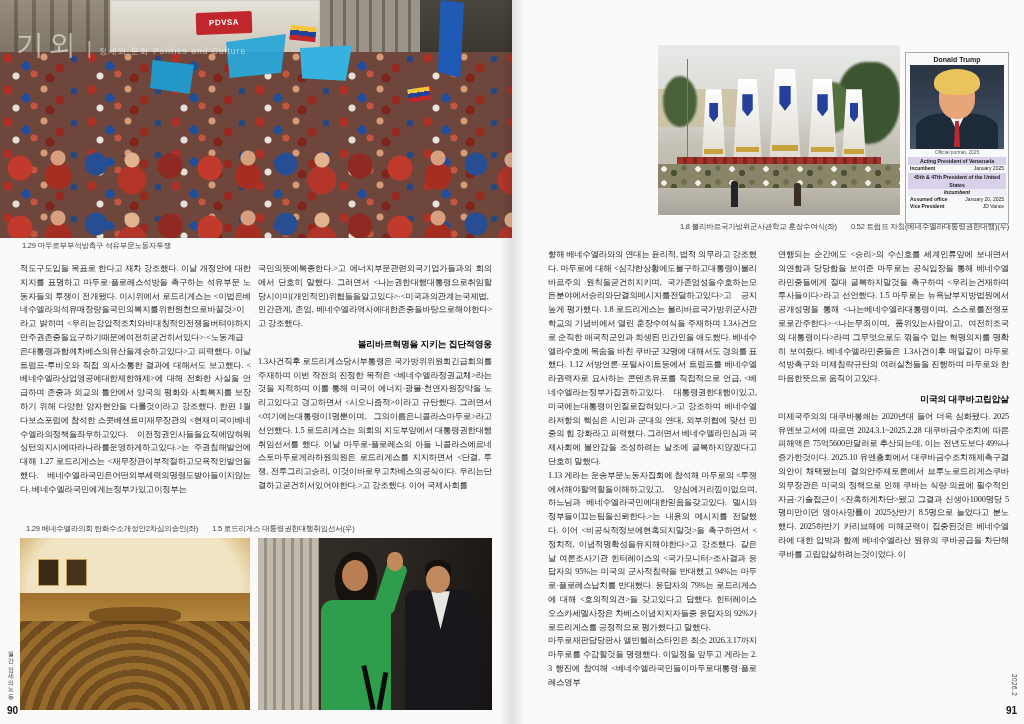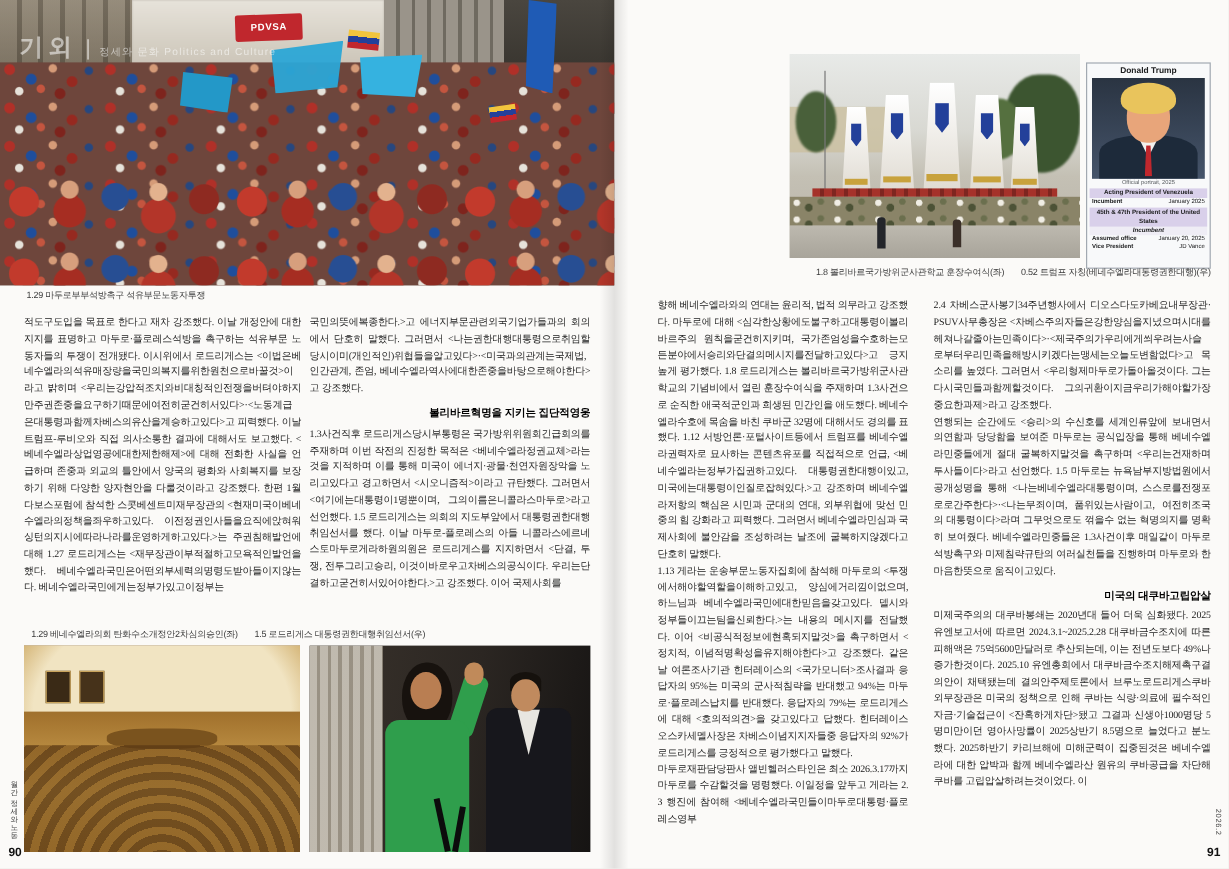--- a/index.html
+++ b/index.html
@@ -106,21 +106,21 @@
         radial-gradient(circle at 26px 4px,#6b6f4e 0 2.5px,transparent 3px);
       background-size:34px 14px; }
   .cer .plaza { position:absolute; left:0; top:84%; width:100%; height:16%; background:linear-gradient(#bdb9af,#a8a49a); }
   .cer .fig1 { position:absolute; left:30%; top:80%; width:3%; height:15%; background:#23252a; border-radius:3px 3px 0 0; }
   .cer .fig2 { position:absolute; left:56%; top:81%; width:3%; height:14%; background:#3a2f28; border-radius:3px 3px 0 0; }
   .cer .flagpole { position:absolute; left:12%; top:8%; width:1px; height:60%; background:#777; }
 
   
   .overlay-title { position:absolute; left:16px; top:26px; color:rgba(255,255,255,.55);
       font-family:"Liberation Sans",sans-serif; display:flex; align-items:baseline; gap:7px; }
-  .overlay-title .big { font-size:20px; font-weight:bold; letter-spacing:4px; }
+  .overlay-title .big { font-size:28px; font-weight:normal; letter-spacing:4px; }
   .overlay-title .bar { font-size:18px; font-weight:300; }
   .overlay-title .small { font-size:8.5px; letter-spacing:1px; }
 
   .caption { position:absolute; font-family:"Liberation Sans",sans-serif; font-size:7.5px; color:#3a3a3a; letter-spacing:-.2px; }
   .caption .sep { display:inline-block; width:14px; }
 
   .coltext { position:absolute; overflow:hidden; text-align:justify; word-break:break-all;
       font-size:8.3px; line-height:13.8px; letter-spacing:-.15px; color:#222; }
   .coltext p { margin:0; }
   .coltext .heading { font-family:"Liberation Sans",sans-serif; font-weight:bold; font-size:8.8px;
@@ -288,21 +288,20 @@
       <span>1.8 볼리바르국가방위군사관학교 훈장수여식(좌)</span><span class="sep"></span><span>0.52 트럼프 자칭(베네수엘라대통령권한대행)(우)</span>
     </div>
 
     <div class="coltext" style="left:36px; top:248px; width:209px; height:462px;">
       <p>향해 베네수엘라와의 연대는 윤리적, 법적 의무라고 강조했다. 마두로에 대해 &lt;심각한상황에도불구하고대통령이볼리바르주의 원칙을굳건히지키며, 국가존엄성을수호하는모든분야에서승리와단결의메시지를전달하고있다&gt;고 긍지높게 평가했다. 1.8 로드리게스는 볼리바르국가방위군사관학교의 기념비에서 열린 훈장수여식을 주재하며 1.3사건으로 순직한 애국적군인과 희생된 민간인을 애도했다. 베네수엘라수호에 목숨을 바친 쿠바군 32명에 대해서도 경의를 표했다. 1.12 서방언론·포털사이트등에서 트럼프를 베네수엘라권력자로 묘사하는 콘텐츠유포를 직접적으로 언급, &lt;베네수엘라는정부가집권하고있다. 대통령권한대행이있고, 미국에는대통령이인질로잡혀있다.&gt;고 강조하며 베네수엘라저항의 핵심은 시민과 군대의 연대, 외부위협에 맞선 민중의 힘 강화라고 피력했다. 그러면서 베네수엘라민심과 국제사회에 불안감을 조성하려는 날조에 굴복하지않겠다고 단호히 말했다.</p>
       <p>1.13 게라는 운송부문노동자집회에 참석해 마두로의 &lt;투쟁에서해야할역할을이해하고있고, 양심에거리낌이없으며, 하느님과 베네수엘라국민에대한믿음을갖고있다. 델시와정부들이끄는팀을신뢰한다.&gt;는 내용의 메시지를 전달했다. 이어 &lt;비공식적정보에현혹되지말것&gt;을 촉구하면서 &lt;정치적, 이념적명확성을유지해야한다&gt;고 강조했다. 같은날 여론조사기관 힌터레이스의 &lt;국가모니터&gt;조사결과 응답자의 95%는 미국의 군사적침략을 반대했고 94%는 마두로·플로레스납치를 반대했다. 응답자의 79%는 로드리게스에 대해 &lt;호의적의견&gt;을 갖고있다고 답했다. 힌터레이스 오스카세멜사장은 차베스이념지지자들중 응답자의 92%가 로드리게스를 긍정적으로 평가했다고 말했다.</p>
       <p>마두로재판담당판사 앨빈헬러스타인은 최소 2026.3.17까지 마두로를 수감할것을 명령했다. 이일정을 앞두고 게라는 2.3 행진에 참여해 &lt;베네수엘라국민들이마두로대통령·플로레스영부</p>
     </div>
 
     <div class="coltext" style="left:266px; top:248px; width:231px; height:462px;">
-      <p>2.4 차베스군사봉기34주년행사에서 디오스다도카베요내무장관·PSUV사무총장은 &lt;차베스주의자들은강한양심을지녔으며시대를헤쳐나갈줄아는민족이다&gt;·&lt;제국주의가우리에게씌우려는사슬로부터우리민족을해방시키겠다는맹세는오늘도변함없다&gt;고 목소리를 높였다. 그러면서 &lt;우리형제마두로가돌아올것이다. 그는다시국민들과함께할것이다. 그의귀환이지금우리가해야할가장중요한과제&gt;라고 강조했다.</p>
       <p>연행되는 순간에도 &lt;승리&gt;의 수신호를 세계인류앞에 보내면서 의연함과 당당함을 보여준 마두로는 공식입장을 통해 베네수엘라민중들에게 절대 굴복하지말것을 촉구하며 &lt;우리는건재하며 투사들이다&gt;라고 선언했다. 1.5 마두로는 뉴욕남부지방법원에서 공개성명을 통해 &lt;나는베네수엘라대통령이며, 스스로를전쟁포로로간주한다&gt;·&lt;나는무죄이며, 품위있는사람이고, 여전히조국의 대통령이다&gt;라며 그무엇으로도 꺾을수 없는 혁명의지를 명확히 보여줬다. 베네수엘라민중들은 1.3사건이후 매일같이 마두로석방촉구와 미제침략규탄의 여러실천들을 진행하며 마두로와 한마음한뜻으로 움직이고있다.</p>
       <p class="heading">미국의 대쿠바고립압살</p>
       <p>미제국주의의 대쿠바봉쇄는 2020년대 들어 더욱 심화됐다. 2025유엔보고서에 따르면 2024.3.1~2025.2.28 대쿠바금수조치에 따른 피해액은 75억5600만달러로 추산되는데, 이는 전년도보다 49%나 증가한것이다. 2025.10 유엔총회에서 대쿠바금수조치해제촉구결의안이 채택됐는데 결의안주제토론에서 브루노로드리게스쿠바외무장관은 미국의 정책으로 인해 쿠바는 식량·의료에 필수적인 자금·기술접근이 &lt;잔혹하게차단&gt;됐고 그결과 신생아1000명당 5명미만이던 영아사망률이 2025상반기 8.5명으로 늘었다고 분노했다. 2025하반기 카리브해에 미해군력이 집중된것은 베네수엘라에 대한 압박과 함께 베네수엘라산 원유의 쿠바공급을 차단해 쿠바를 고립압살하려는것이었다. 이</p>
     </div>
 
     <div class="edge-vert">2026.2</div>
     <div class="pagenum">91</div>
   </div>
 
   <div class="gutter"></div>

